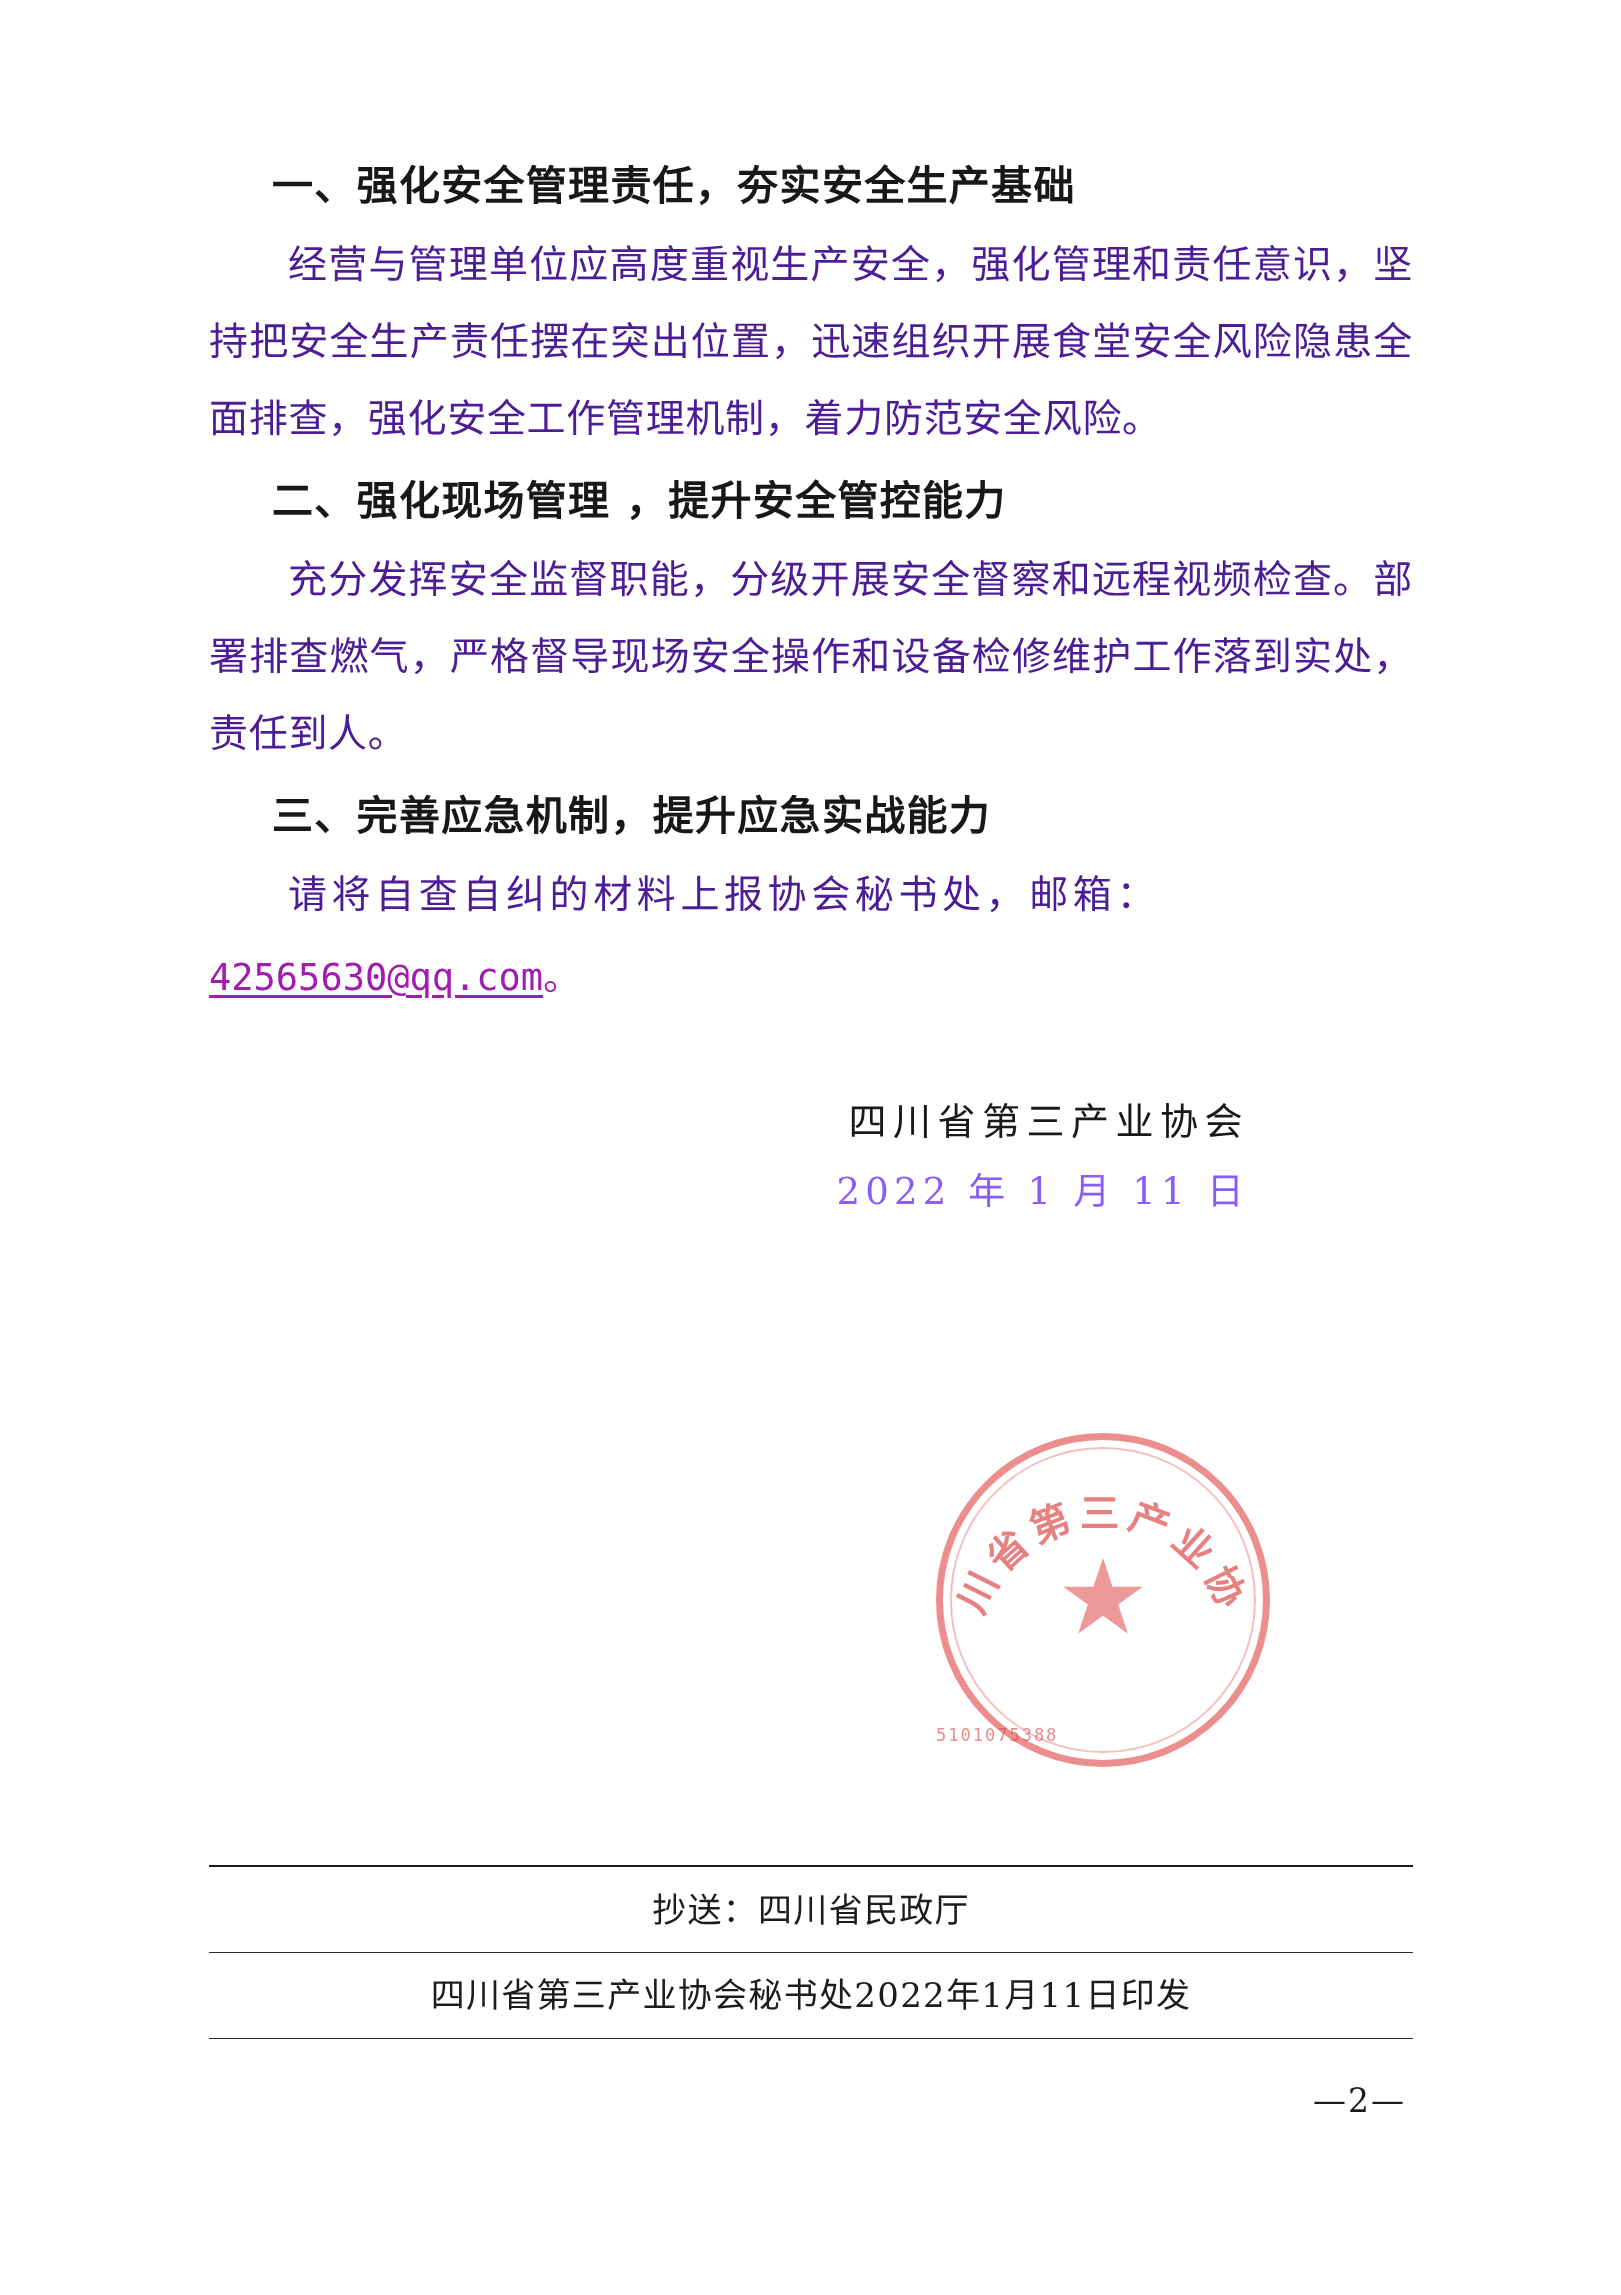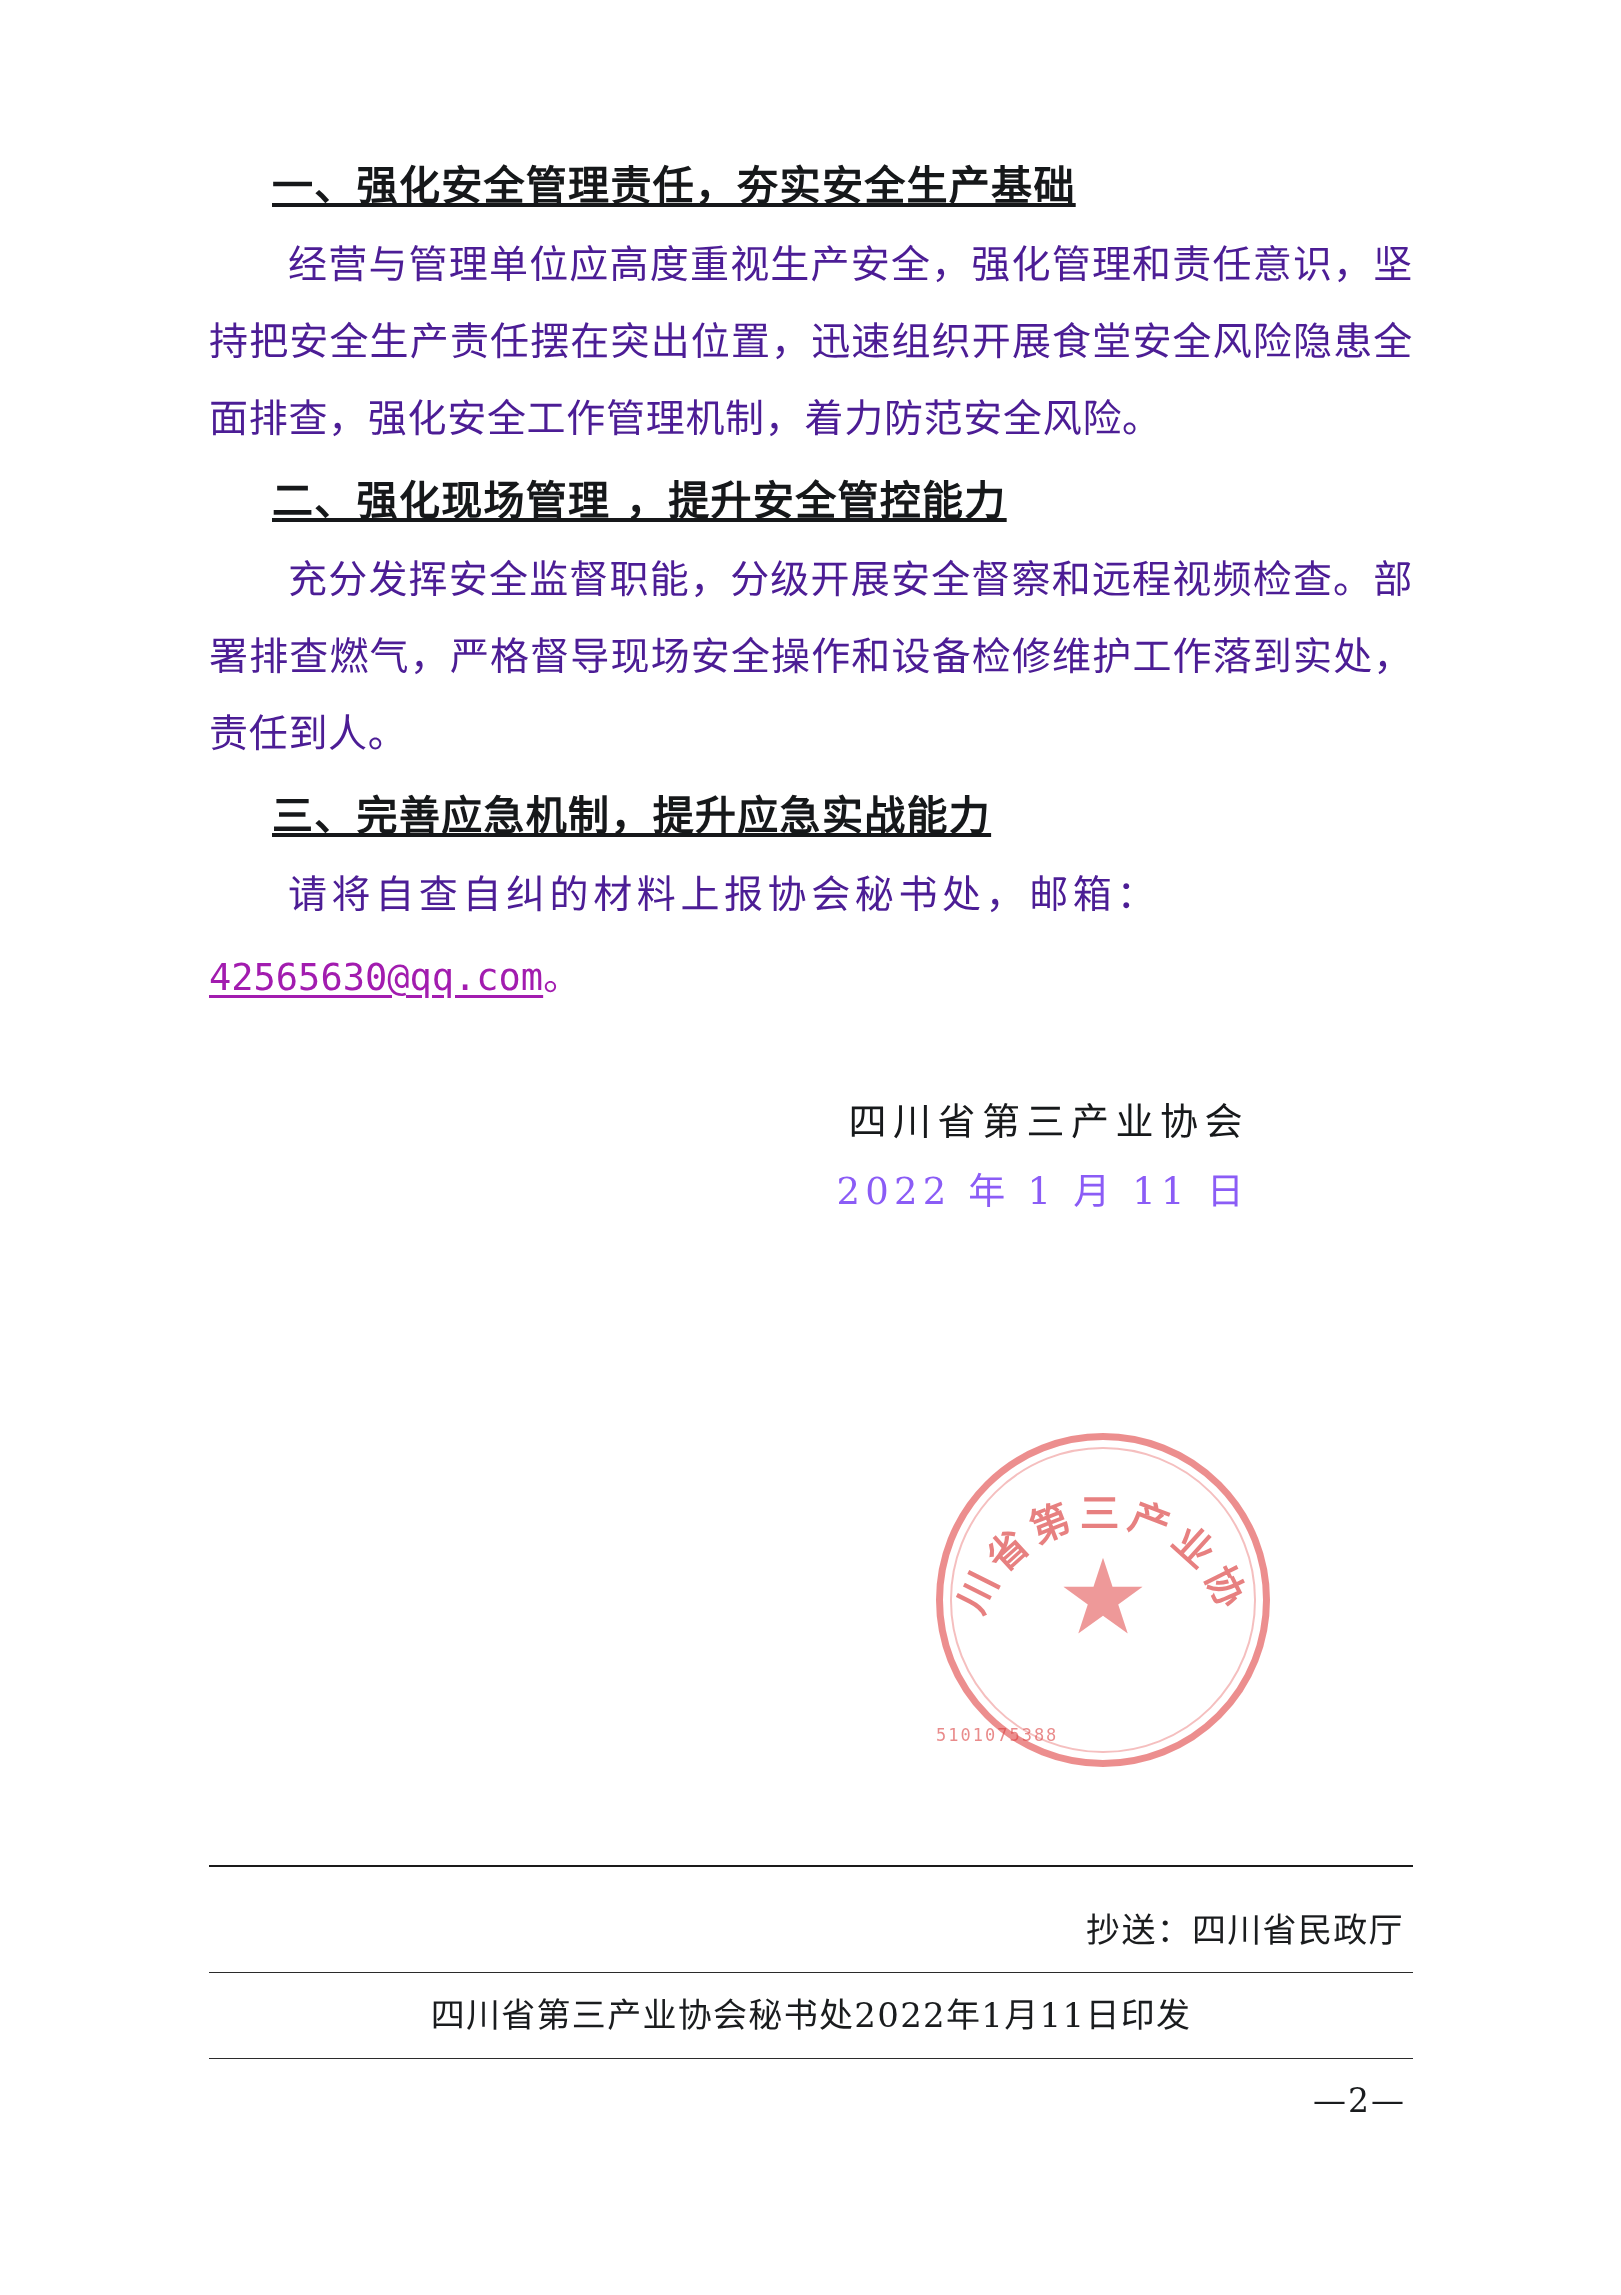--- a/index.html
+++ b/index.html
@@ -25,21 +25,20 @@
   }
   .heading {
     font-family: "DejaVu Sans", sans-serif;
     font-weight: bold;
     font-size: 41px;
     line-height: 71px;
     color: #16181a;
     letter-spacing: 1.3px;
     margin: 0 0 3.9px 0;
     padding-left: 63px;
-    text-decoration: underline;
   }
   .para {
     font-family: "DejaVu Sans", sans-serif;
     font-size: 39px;
     line-height: 77px;
     color: #4c1d95;
     margin: 0 0 9.2px 0;
     text-indent: 79px;
     text-align: justify;
     text-justify: inter-ideograph;
@@ -159,22 +158,21 @@
     justify-content: center;
     align-items: center;
     font-family: "DejaVu Serif", serif;
     font-size: 34px;
     line-height: 65px;
     color: #1a1c1e;
     padding: 10.5px 9.2px 9.2px 9.2px;
     letter-spacing: 1.3px;
   }
   .footer-row.single {
-    justify-content: flex-end;
-    margin-top: 20px;
+    justify-content: center;
   }
   .page-number {
     position: absolute;
     right: 216px;
     top: 2081px;
     font-family: "DejaVu Serif", serif;
     font-size: 33px;
     color: #1a1c1e;
     letter-spacing: 2px;
   }

